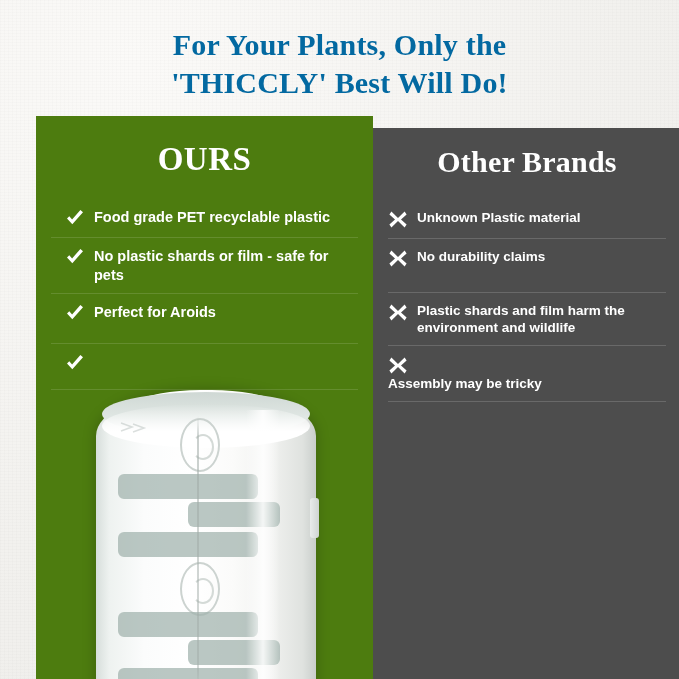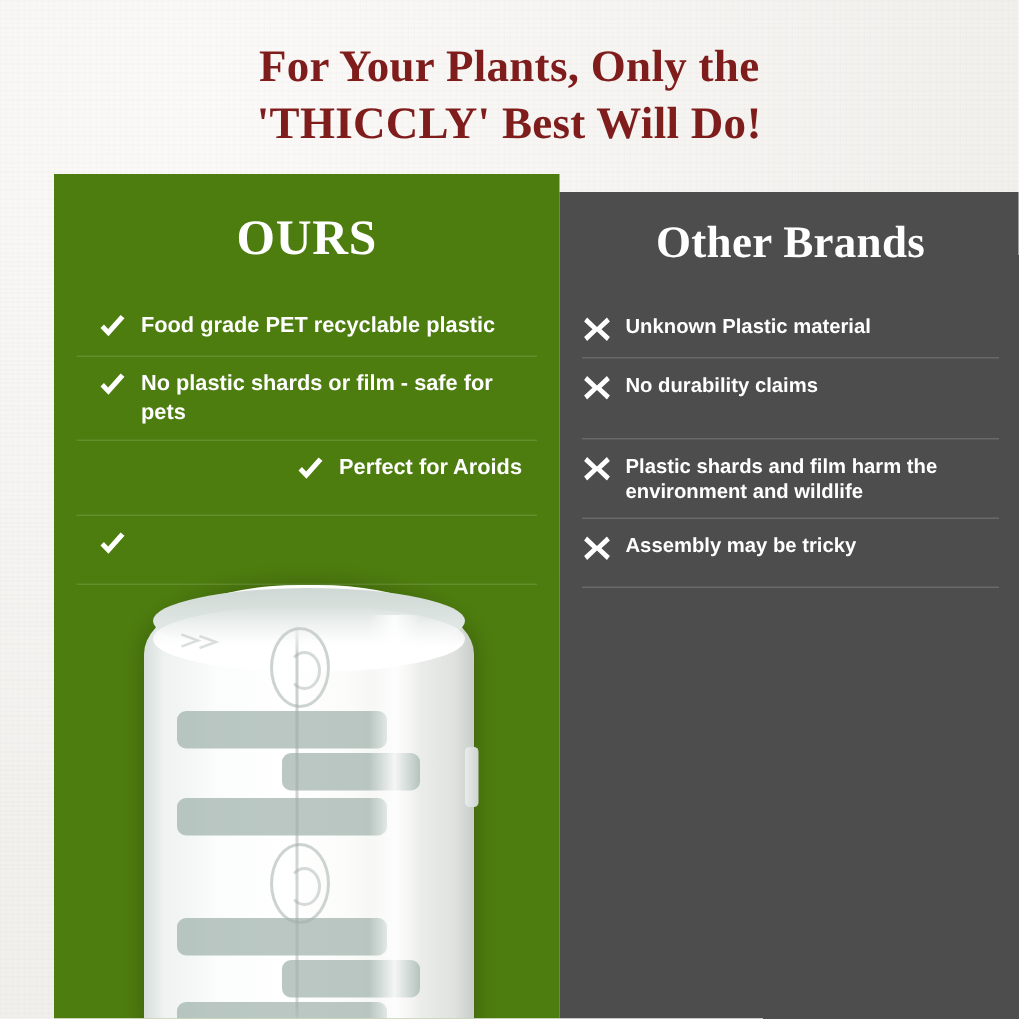--- a/index.html
+++ b/index.html
@@ -29,21 +29,21 @@
   #headline {
     position: absolute;
     left: 0;
     top: 26px;
     width: 679px;
     text-align: center;
     font-family: "Liberation Serif", "DejaVu Serif", serif;
     font-weight: bold;
     font-size: 30px;
     line-height: 1.28;
-    color: #7f1d1d;
+    color: #0369a1;
     letter-spacing: 0.2px;
   }
   #headline .hl-line { display: block; white-space: nowrap; }
 
   
   #compare {
     position: absolute;
     left: 36px;
     top: 116px;
     width: 607px;
@@ -113,27 +113,27 @@
   #list-other .feature-item {
     padding: 9px 8px 9px 0;
     font-size: 13.5px;
     line-height: 1.26;
     border-bottom: 1px solid rgba(255,255,255,0.16);
     min-height: 32px;
     box-sizing: border-box;
   }
   #list-ours .feature-item:nth-child(1) { min-height: 35px; }
   #list-ours .feature-item:nth-child(2) { min-height: 54px; }
-  #list-ours .feature-item:nth-child(3) { min-height: 50px; justify-content: flex-end; }
+  #list-ours .feature-item:nth-child(3) { min-height: 50px; }
   #list-ours .feature-item:nth-child(4) { min-height: 46px; }
 
   #list-other .feature-item:nth-child(1) { min-height: 35px; }
   #list-other .feature-item:nth-child(2) { min-height: 54px; }
   #list-other .feature-item:nth-child(3) { min-height: 50px; }
-  #list-other .feature-item:nth-child(4) { min-height: 46px; }
+  #list-other .feature-item:nth-child(4) { min-height: 46px; flex-direction: column; }
 
   .mark {
     flex: 0 0 auto;
     width: 20px;
     height: 19px;
     margin-right: 9px;
     margin-top: 1px;
     display: block;
   }
   .mark svg { display: block; }

